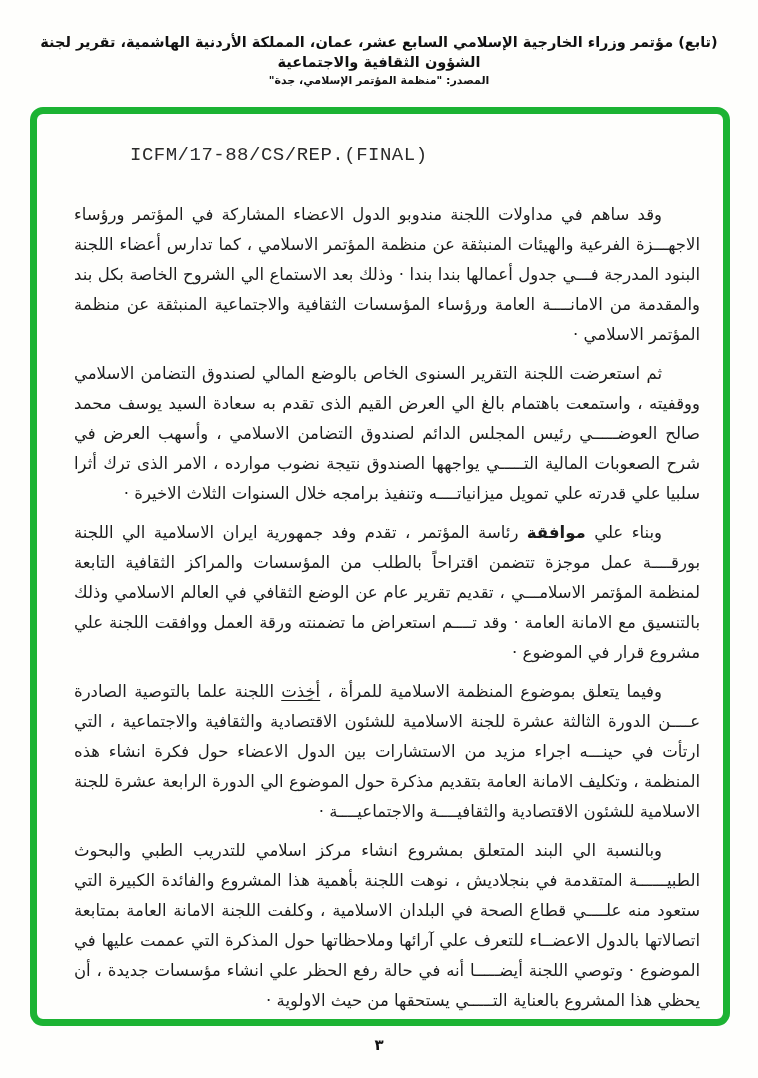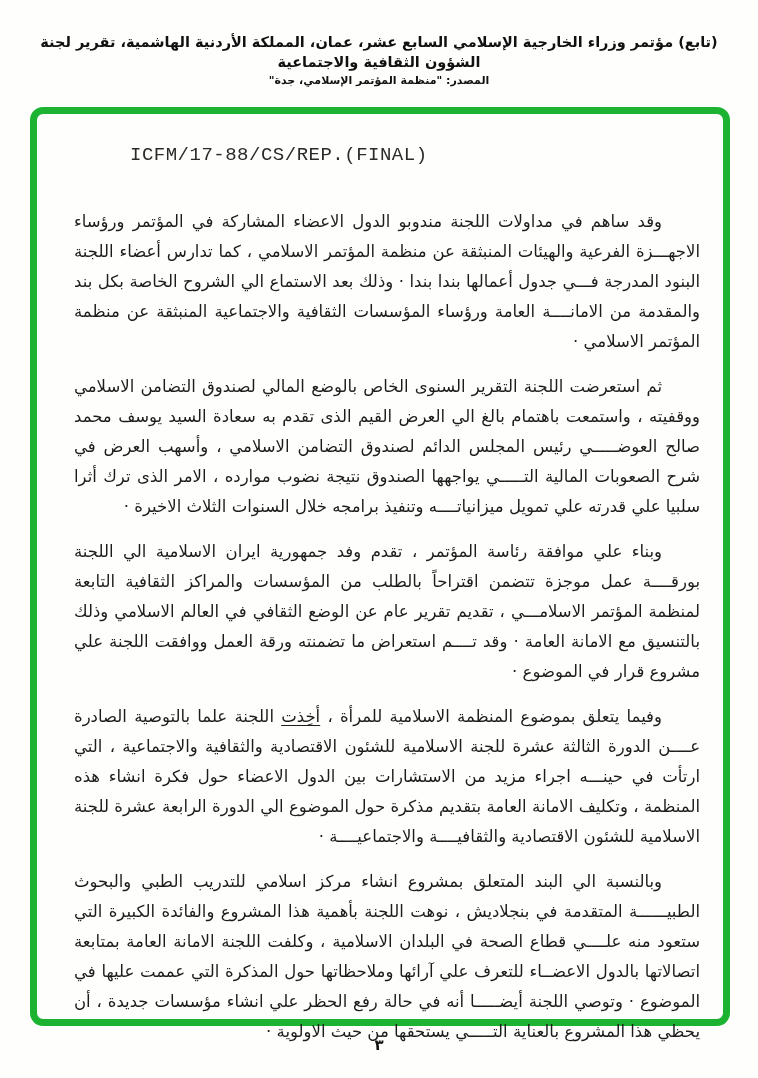--- a/index.html
+++ b/index.html
@@ -62,24 +62,24 @@
     top: 192px;
     right: 58px;
     left: 74px;
     direction: rtl;
     text-align: justify;
     font-size: 16.5px;
     line-height: 30px;
     color: #1c1c1c;
   }
   .doc-body p {
-    margin: 15px 0 9px 0;
+    margin: 8px 0 9px 0;
     text-indent: 38px;
   }
-  .doc-body p b { font-weight: normal; }
+  .doc-body p b { font-weight: bold; }
   .doc-body p u { text-underline-offset: 3px; }
   .page-number {
     position: absolute;
     top: 1036px;
     left: 0;
     right: 0;
     text-align: center;
     font-weight: bold;
     font-size: 15px;
     color: #111;

